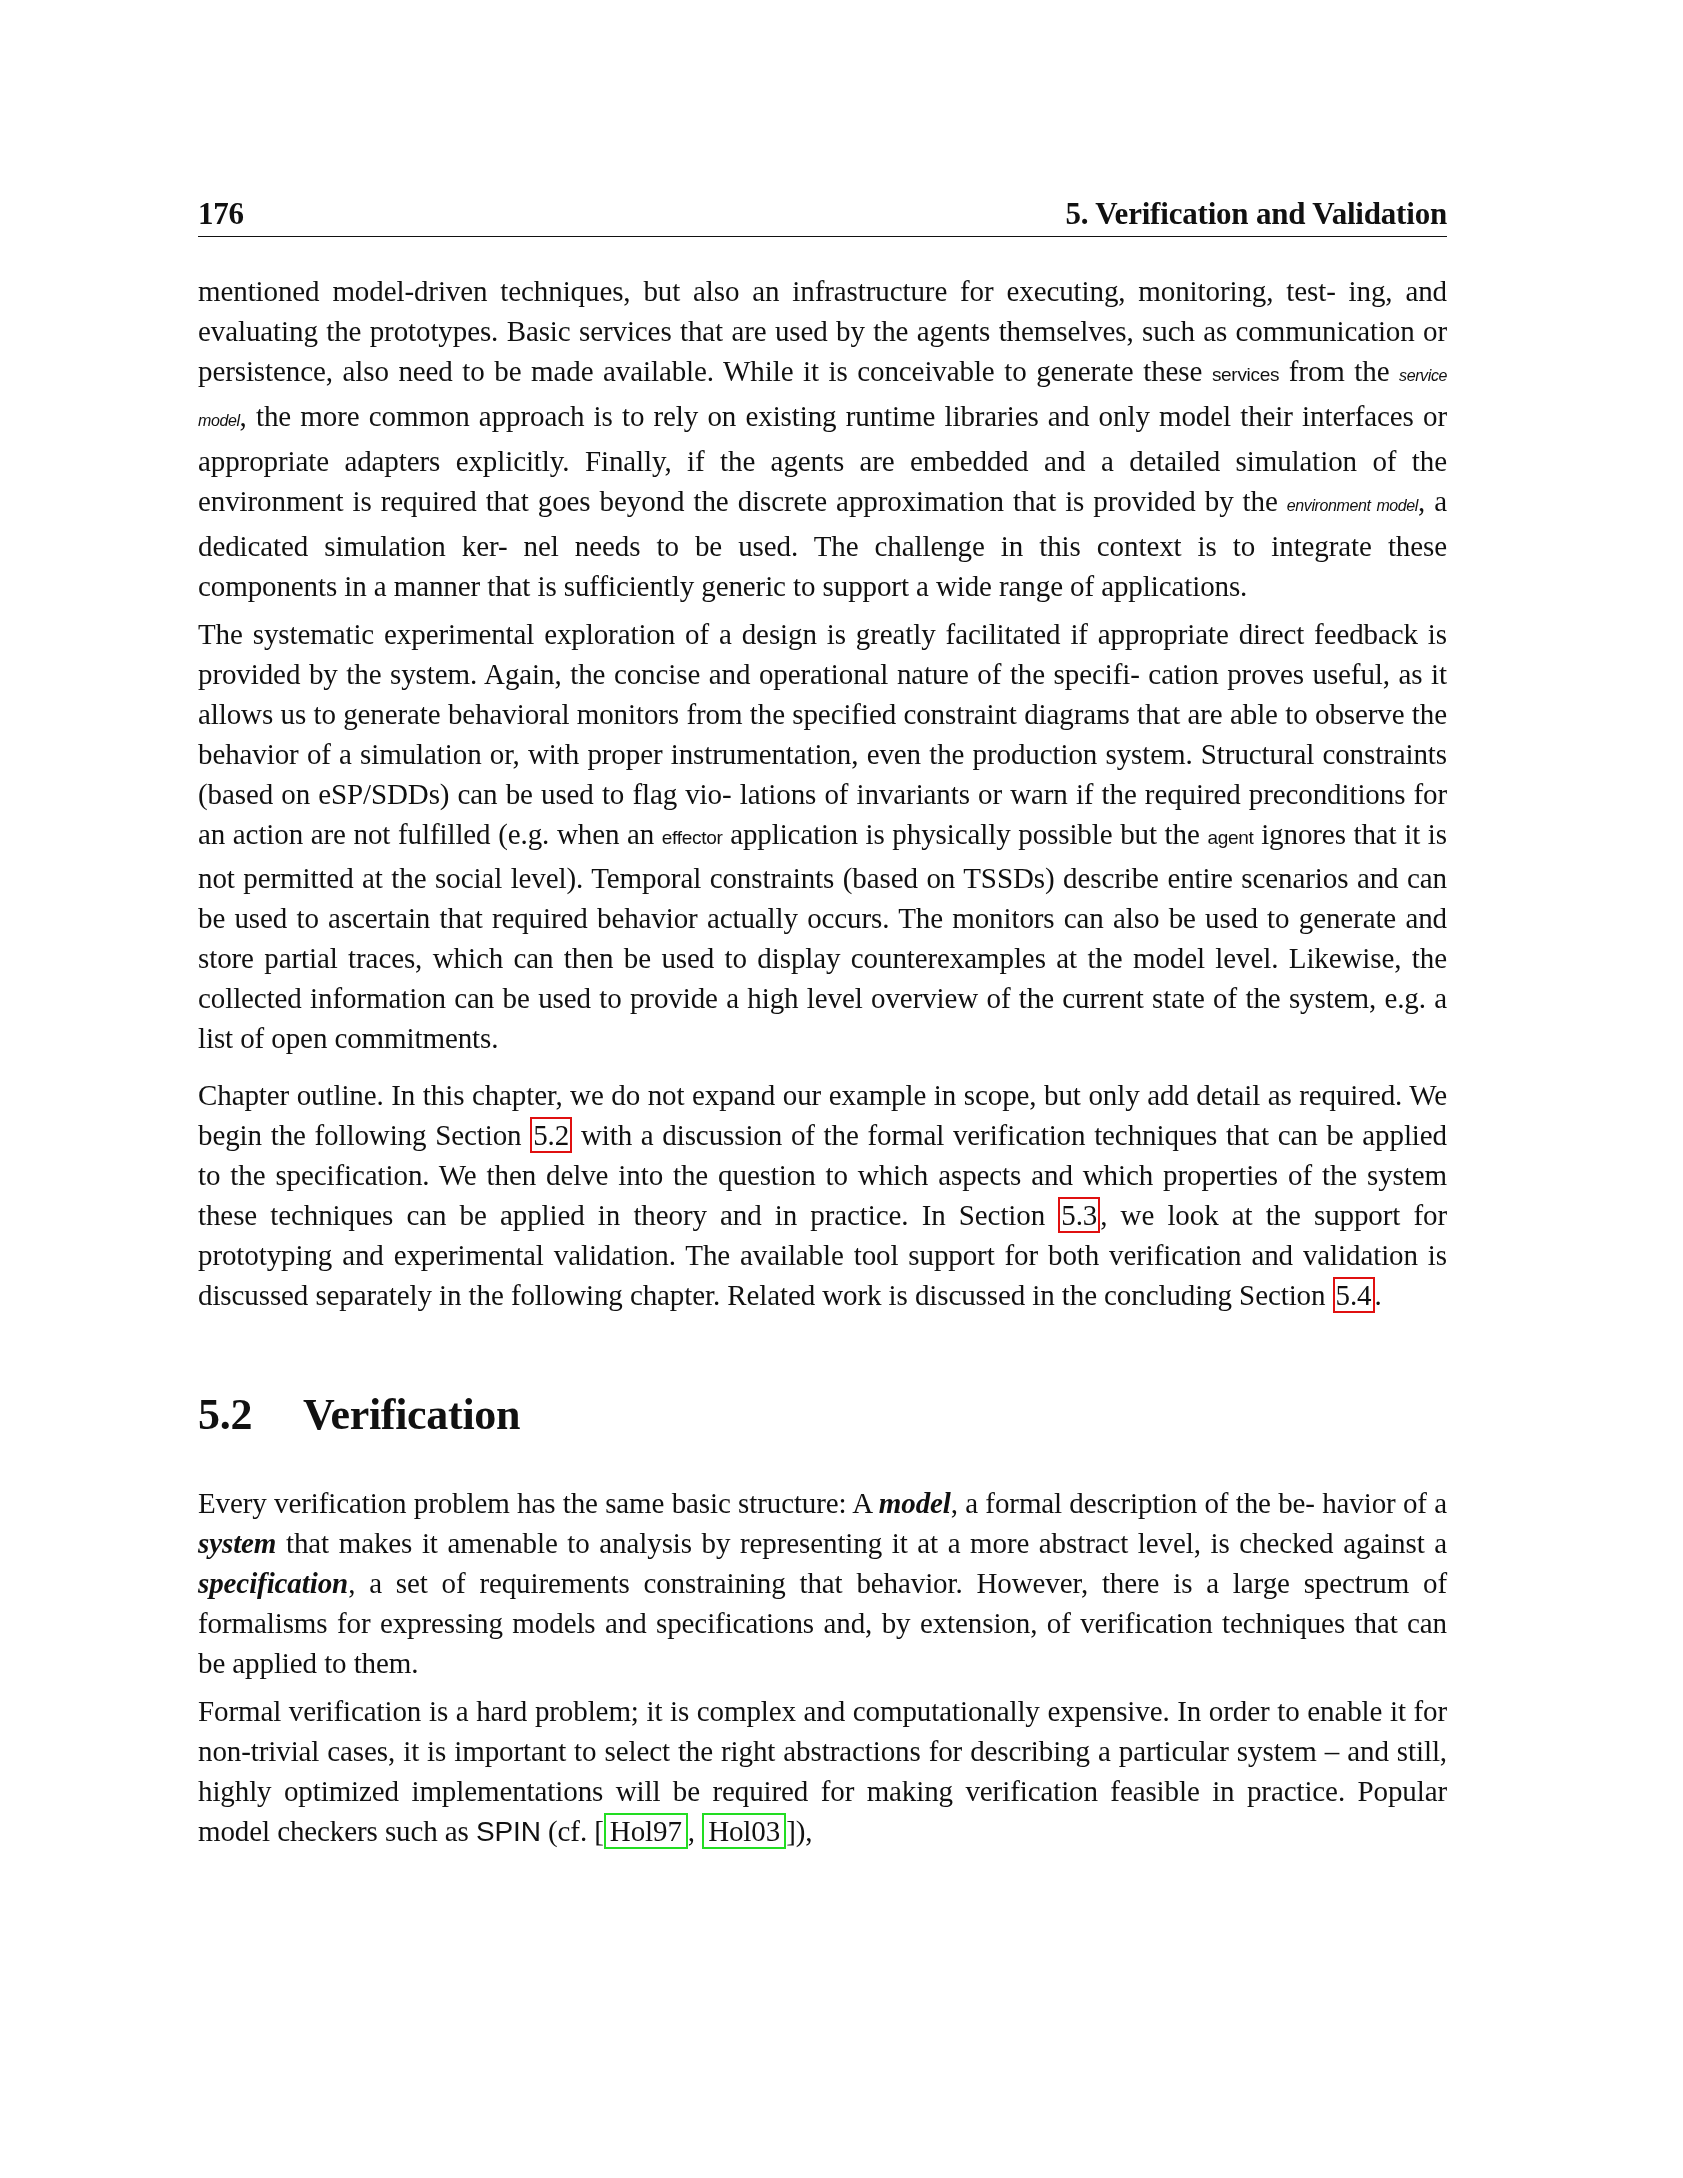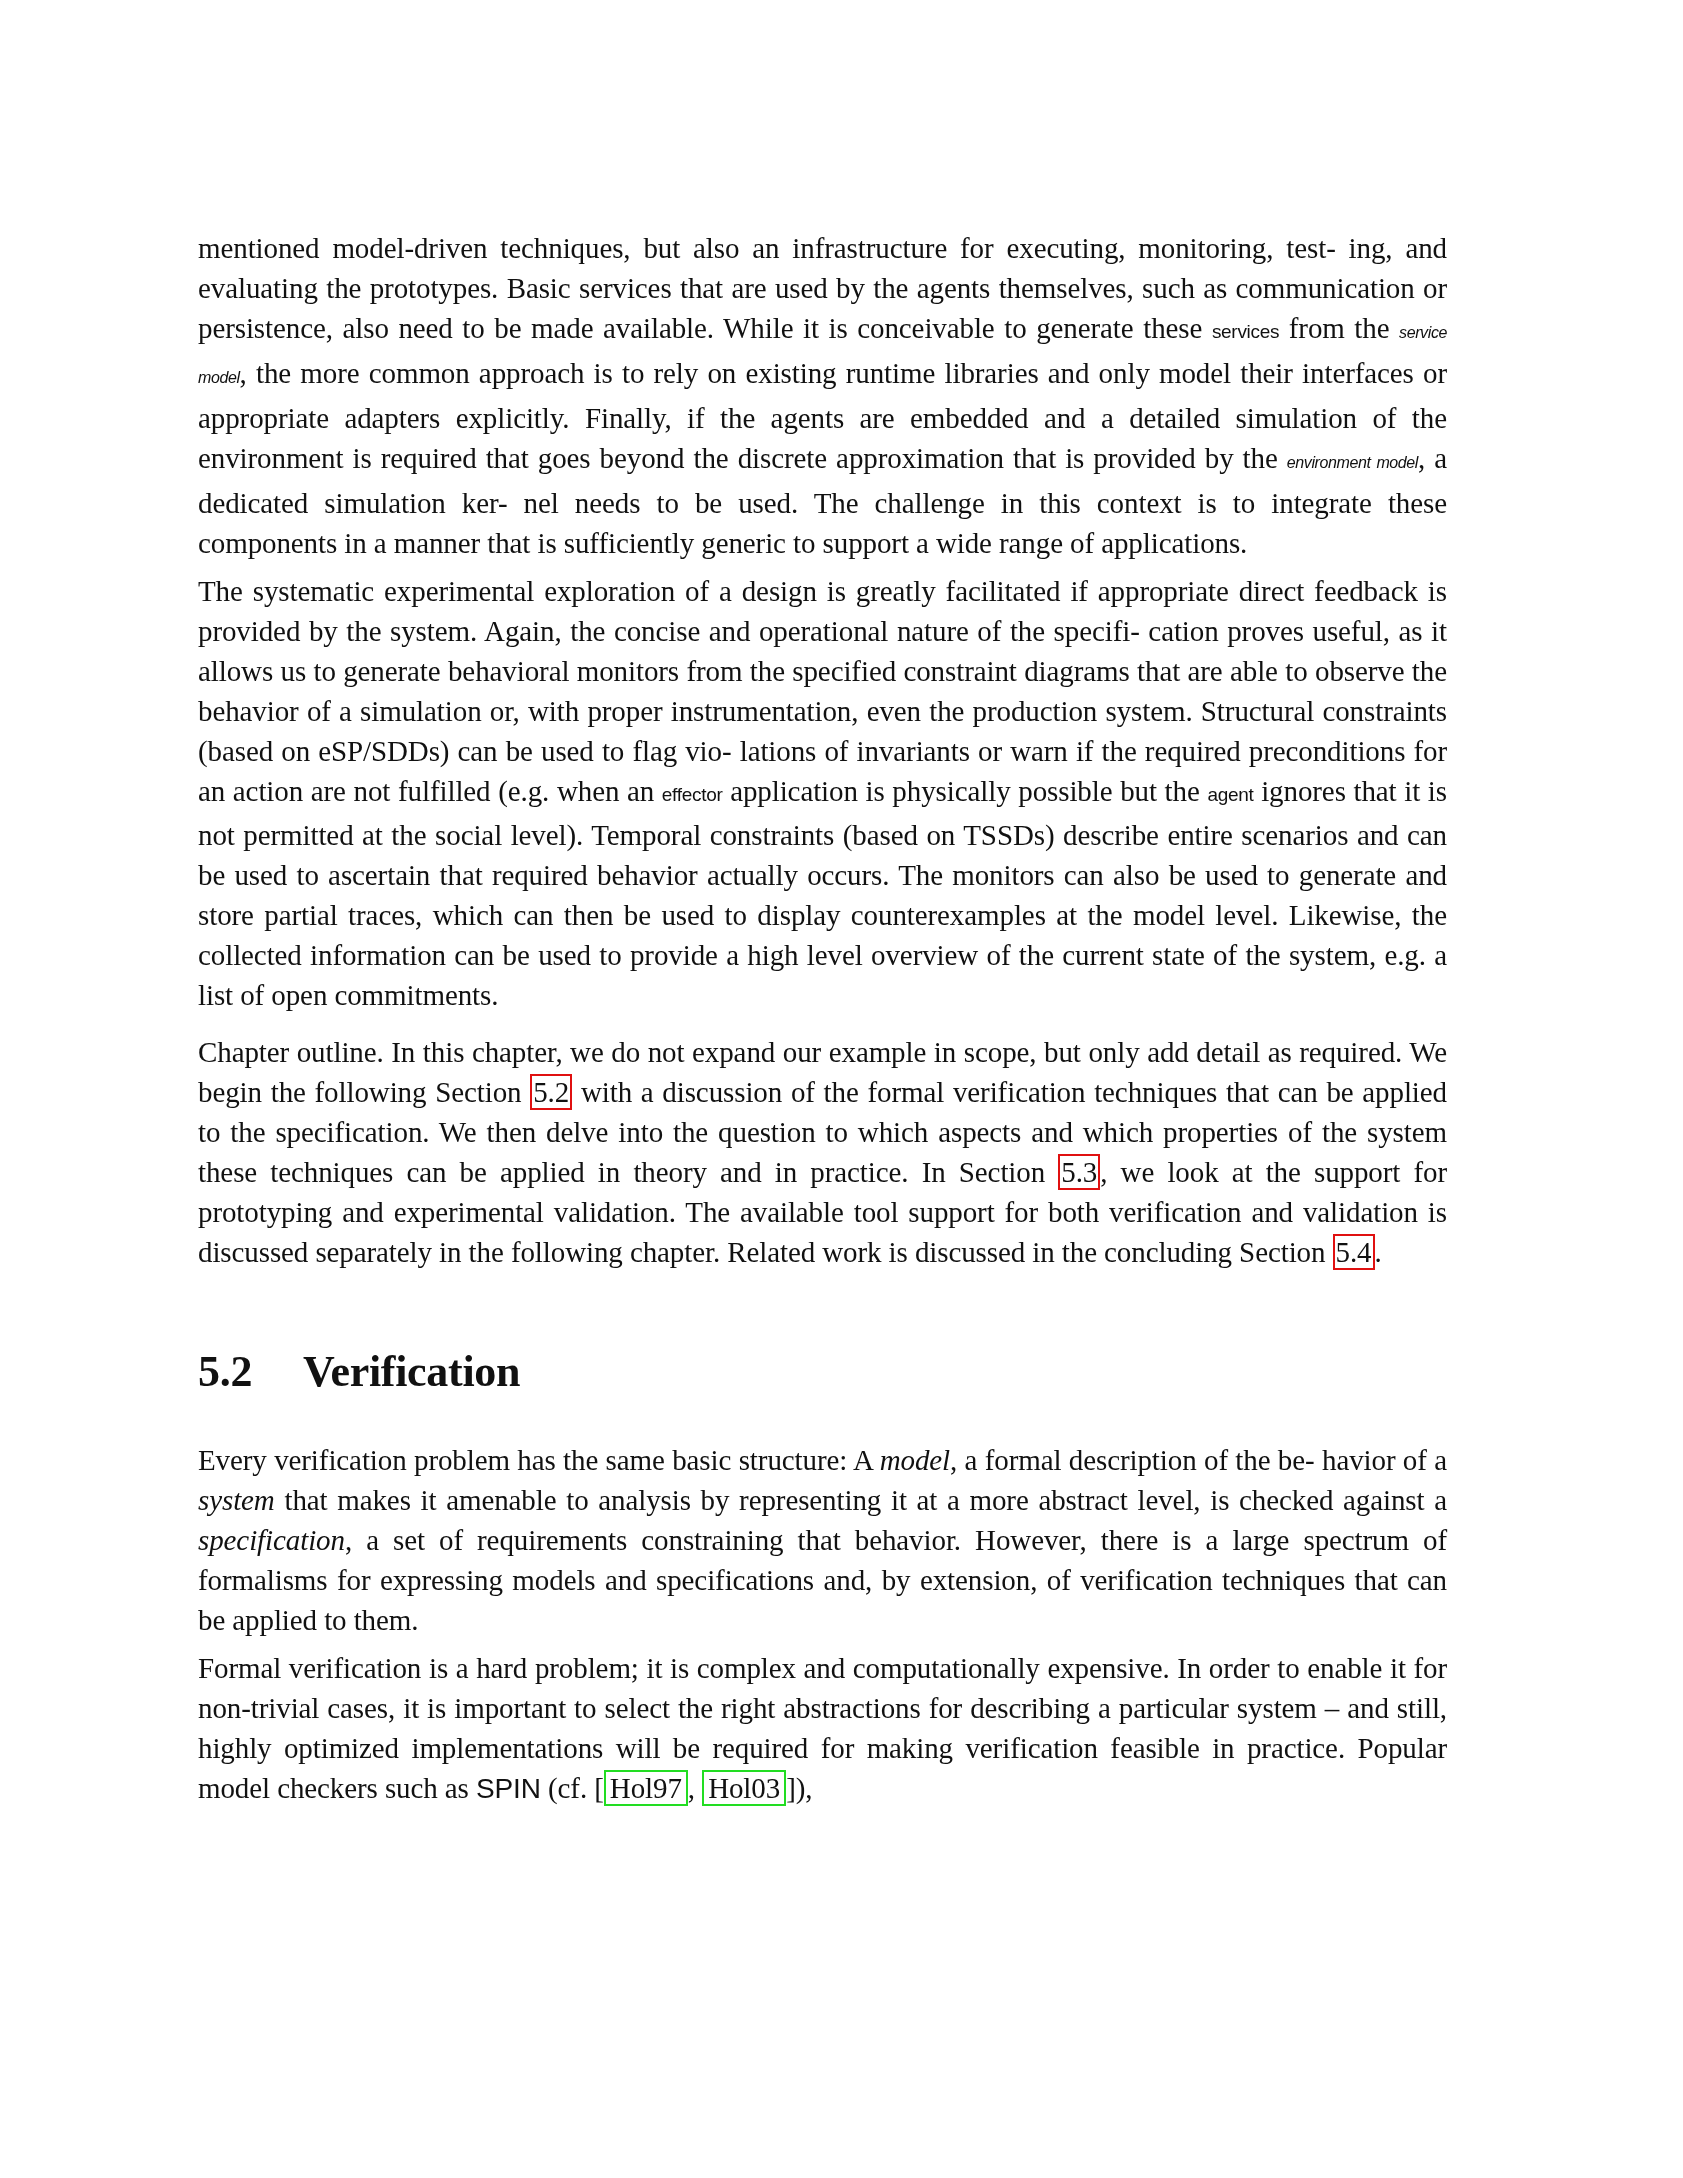--- a/index.html
+++ b/index.html
@@ -54,21 +54,21 @@
     .sans-it {
       font-family: "Liberation Sans", "DejaVu Sans", sans-serif;
       font-style: italic;
       font-size: 16px;
       letter-spacing: -0.4px;
     }
     .small-caps-sans {
       font-family: "Liberation Sans", "DejaVu Sans", sans-serif;
       font-size: 28px;
     }
-    em { font-style: italic; }
+    em { font-style: italic; font-weight: bold; }
     .para-head { font-weight: normal; }
     .xref {
       display: inline-block;
       border: 2px solid #e01010;
       line-height: 32px;
       padding: 0 1px;
       margin: -2px 0;
       color: #111;
       text-decoration: none;
       cursor: pointer;
@@ -92,20 +92,24 @@
       display: flex;
       letter-spacing: -0.3px;
     }
     .section-heading .num { width: 105px; }
   </style>
 </head>
 <body>
 
 <div class="page">
 
+  <div class="running-head">
+    <span>176</span>
+    <span>5. Verification and Validation</span>
+  </div>
 
   <div class="body-text">
 
     <p><span>mentioned model-driven techniques, but also an infrastructure for executing, monitoring, test- ing, and evaluating the prototypes. Basic services that are used by the agents themselves, such as communication or persistence, also need to be made available. While it is conceivable to generate these </span><span class="sans">services</span><span> from the </span><span class="sans-it">service model</span><span>, the more common approach is to rely on existing runtime libraries and only model their interfaces or appropriate adapters explicitly. Finally, if the agents are embedded and a detailed simulation of the environment is required that goes beyond the discrete approximation that is provided by the </span><span class="sans-it">environment model</span><span>, a dedicated simulation ker- nel needs to be used. The challenge in this context is to integrate these components in a manner that is sufficiently generic to support a wide range of applications.</span></p>
 
     <p class="gap"><span>The systematic experimental exploration of a design is greatly facilitated if appropriate direct feedback is provided by the system. Again, the concise and operational nature of the specifi- cation proves useful, as it allows us to generate behavioral monitors from the specified constraint diagrams that are able to observe the behavior of a simulation or, with proper instrumentation, even the production system. Structural constraints (based on eSP/SDDs) can be used to flag vio- lations of invariants or warn if the required preconditions for an action are not fulfilled (e.g. when an </span><span class="sans">effector</span><span> application is physically possible but the </span><span class="sans">agent</span><span> ignores that it is not permitted at the social level). Temporal constraints (based on TSSDs) describe entire scenarios and can be used to ascertain that required behavior actually occurs. The monitors can also be used to generate and store partial traces, which can then be used to display counterexamples at the model level. Likewise, the collected information can be used to provide a high level overview of the current state of the system, e.g. a list of open commitments.</span></p>
 
     <p><span class="para-head">Chapter outline.</span><span> In this chapter, we do not expand our example in scope, but only add detail as required. We begin the following Section </span><a class="xref">5.2</a><span> with a discussion of the formal verification techniques that can be applied to the specification. We then delve into the question to which aspects and which properties of the system these techniques can be applied in theory and in practice. In Section </span><a class="xref">5.3</a><span>, we look at the support for prototyping and experimental validation. The available tool support for both verification and validation is discussed separately in the following chapter. Related work is discussed in the concluding Section </span><a class="xref">5.4</a><span>.</span></p>
 
     <div class="section-heading">

